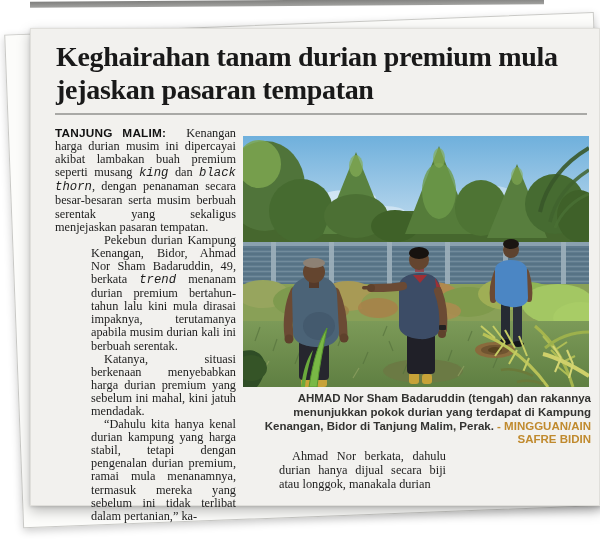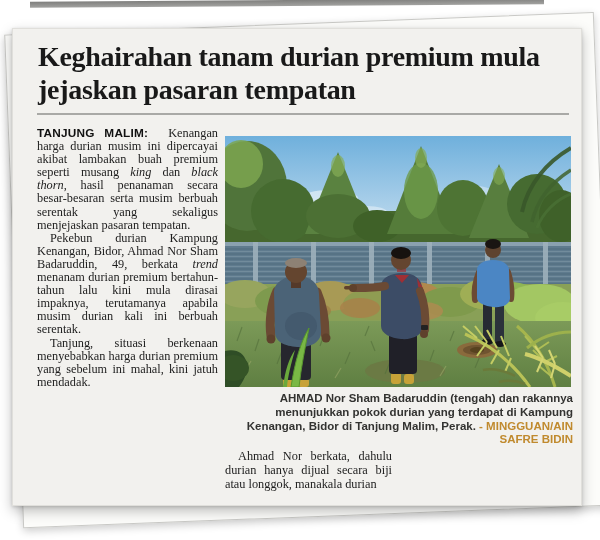--- a/index.html
+++ b/index.html
@@ -18,46 +18,46 @@
   
   .back-sheet{
     position:absolute;left:4px;top:24px;width:588px;height:492px;
     background:#fcfcfa;border:1px solid #c9c9c6;
     transform:rotate(-2.2deg);transform-origin:47% 0;
     box-shadow:0 3px 8px rgba(0,0,0,.20);
     z-index:2;
   }
   
   .clipping{
-    position:absolute;left:12px;top:28px;width:570px;height:478px;
+    position:absolute;left:30px;top:28px;width:570px;height:478px;
     background:#f2f1ee;border:1px solid #e0dfdb;box-sizing:border-box;
     box-shadow:0 5px 12px rgba(0,0,0,.25), 0 1px 3px rgba(0,0,0,.15);
     z-index:3;
   }
   .headline{
     position:absolute;left:25px;top:11px;width:522px;margin:0;
     font:700 28px/33px "Liberation Serif", serif;
     letter-spacing:-0.3px;color:#191919;
   }
   .rule{
     position:absolute;left:24px;top:84px;width:532px;height:2px;
     background:#a9a9a6;
   }
   .col-left{
     position:absolute;left:24px;top:97px;width:181px;
     font:12.3px/13.1px "Liberation Serif", serif;
     color:#1c1c1c;text-align:justify;
   }
   .para{margin:0;}
-  .para.ind{text-indent:13px;}
+  .para.ind{text-indent:13px;margin-left:36px;}
   .dateline{
     font:700 11.8px "Liberation Sans", sans-serif;
     color:#111;letter-spacing:.2px;margin-right:20px;
   }
-  .i{font-style:italic;}
+  .i{font-style:italic;font-family:Liberation Mono, monospace;}
   .photo{
     position:absolute;left:212px;top:107px;width:346px;height:251px;
     display:block;background:#9cc0de;
   }
   .caption{
     position:absolute;left:212px;top:363px;width:348px;margin:0;
     font:700 11.5px/13.8px "Liberation Sans", sans-serif;
     color:#333331;text-align:right;
   }
   .cap-credit{color:#c08a2e;}
@@ -75,23 +75,24 @@
 
 <div class="stage">
   <div class="top-strip"></div>
   <div class="back-sheet"></div>
 
   <div class="clipping">
     <h1 class="headline">Keghairahan tanam durian premium mula jejaskan pasaran tempatan</h1>
     <div class="rule"></div>
 
     <div class="col-left">
-      <p class="para"><span class="dateline">TANJUNG MALIM:</span><span>Kenangan harga durian musim ini dipercayai akibat lambakan buah premium seperti musang </span><span class="i">king</span><span> dan </span><span class="i">black thorn</span><span>, hasil penanaman secara besar-besaran serta musim berbuah serentak yang sekaligus menjejaskan pasaran tempatan.</span></p>
+      <p class="para"><span class="dateline">TANJUNG MALIM:</span><span>Kenangan harga durian musim ini dipercayai akibat lambakan buah premium seperti musang </span><span class="i">king</span><span> dan </span><span class="i">black thorn</span><span>, dengan penanaman secara besar-besaran serta musim berbuah serentak yang sekaligus menjejaskan pasaran tempatan.</span></p>
       <p class="para ind"><span>Pekebun durian Kampung Kenangan, Bidor, Ahmad Nor Sham Badaruddin, 49, berkata </span><span class="i">trend</span><span> menanam durian premium bertahun-tahun lalu kini mula dirasai impaknya, terutamanya apabila musim durian kali ini berbuah serentak.</span></p>
-      <p class="para ind">Tanjung, situasi berkenaan menyebabkan harga durian premium yang sebelum ini mahal, kini jatuh mendadak.</p>
+      <p class="para ind">Katanya, situasi berkenaan menyebabkan harga durian premium yang sebelum ini mahal, kini jatuh mendadak.</p>
+      <p class="para ind">“Dahulu kita hanya kenal durian kampung yang harga stabil, tetapi dengan pengenalan durian premium, ramai mula menanamnya, termasuk mereka yang sebelum ini tidak terlibat dalam pertanian,” ka-</p>
     </div>
 
     <svg class="photo" viewBox="0 0 346 251" xmlns="http://www.w3.org/2000/svg">
       <defs>
         <linearGradient id="skyGrad" x1="0" y1="0" x2="0" y2="1">
           <stop offset="0" stop-color="#6fb0dc"></stop>
             <stop offset="1" stop-color="#cfe3f2"></stop>
         </linearGradient>
         <linearGradient id="grassGrad" x1="0" y1="0" x2="0" y2="1">
           <stop offset="0" stop-color="#7c9a58"></stop>

